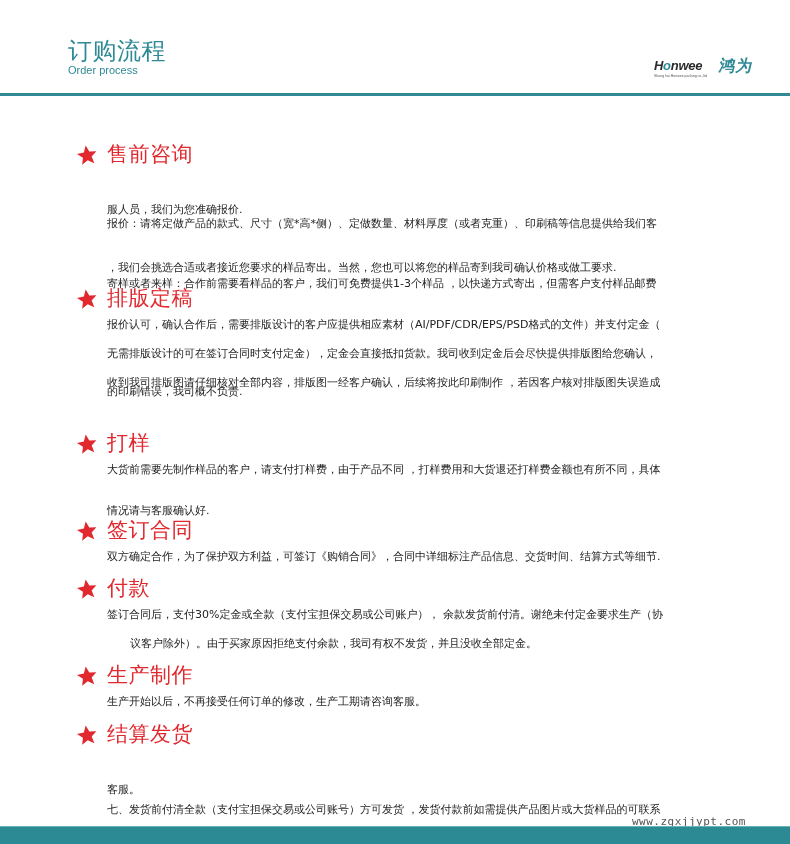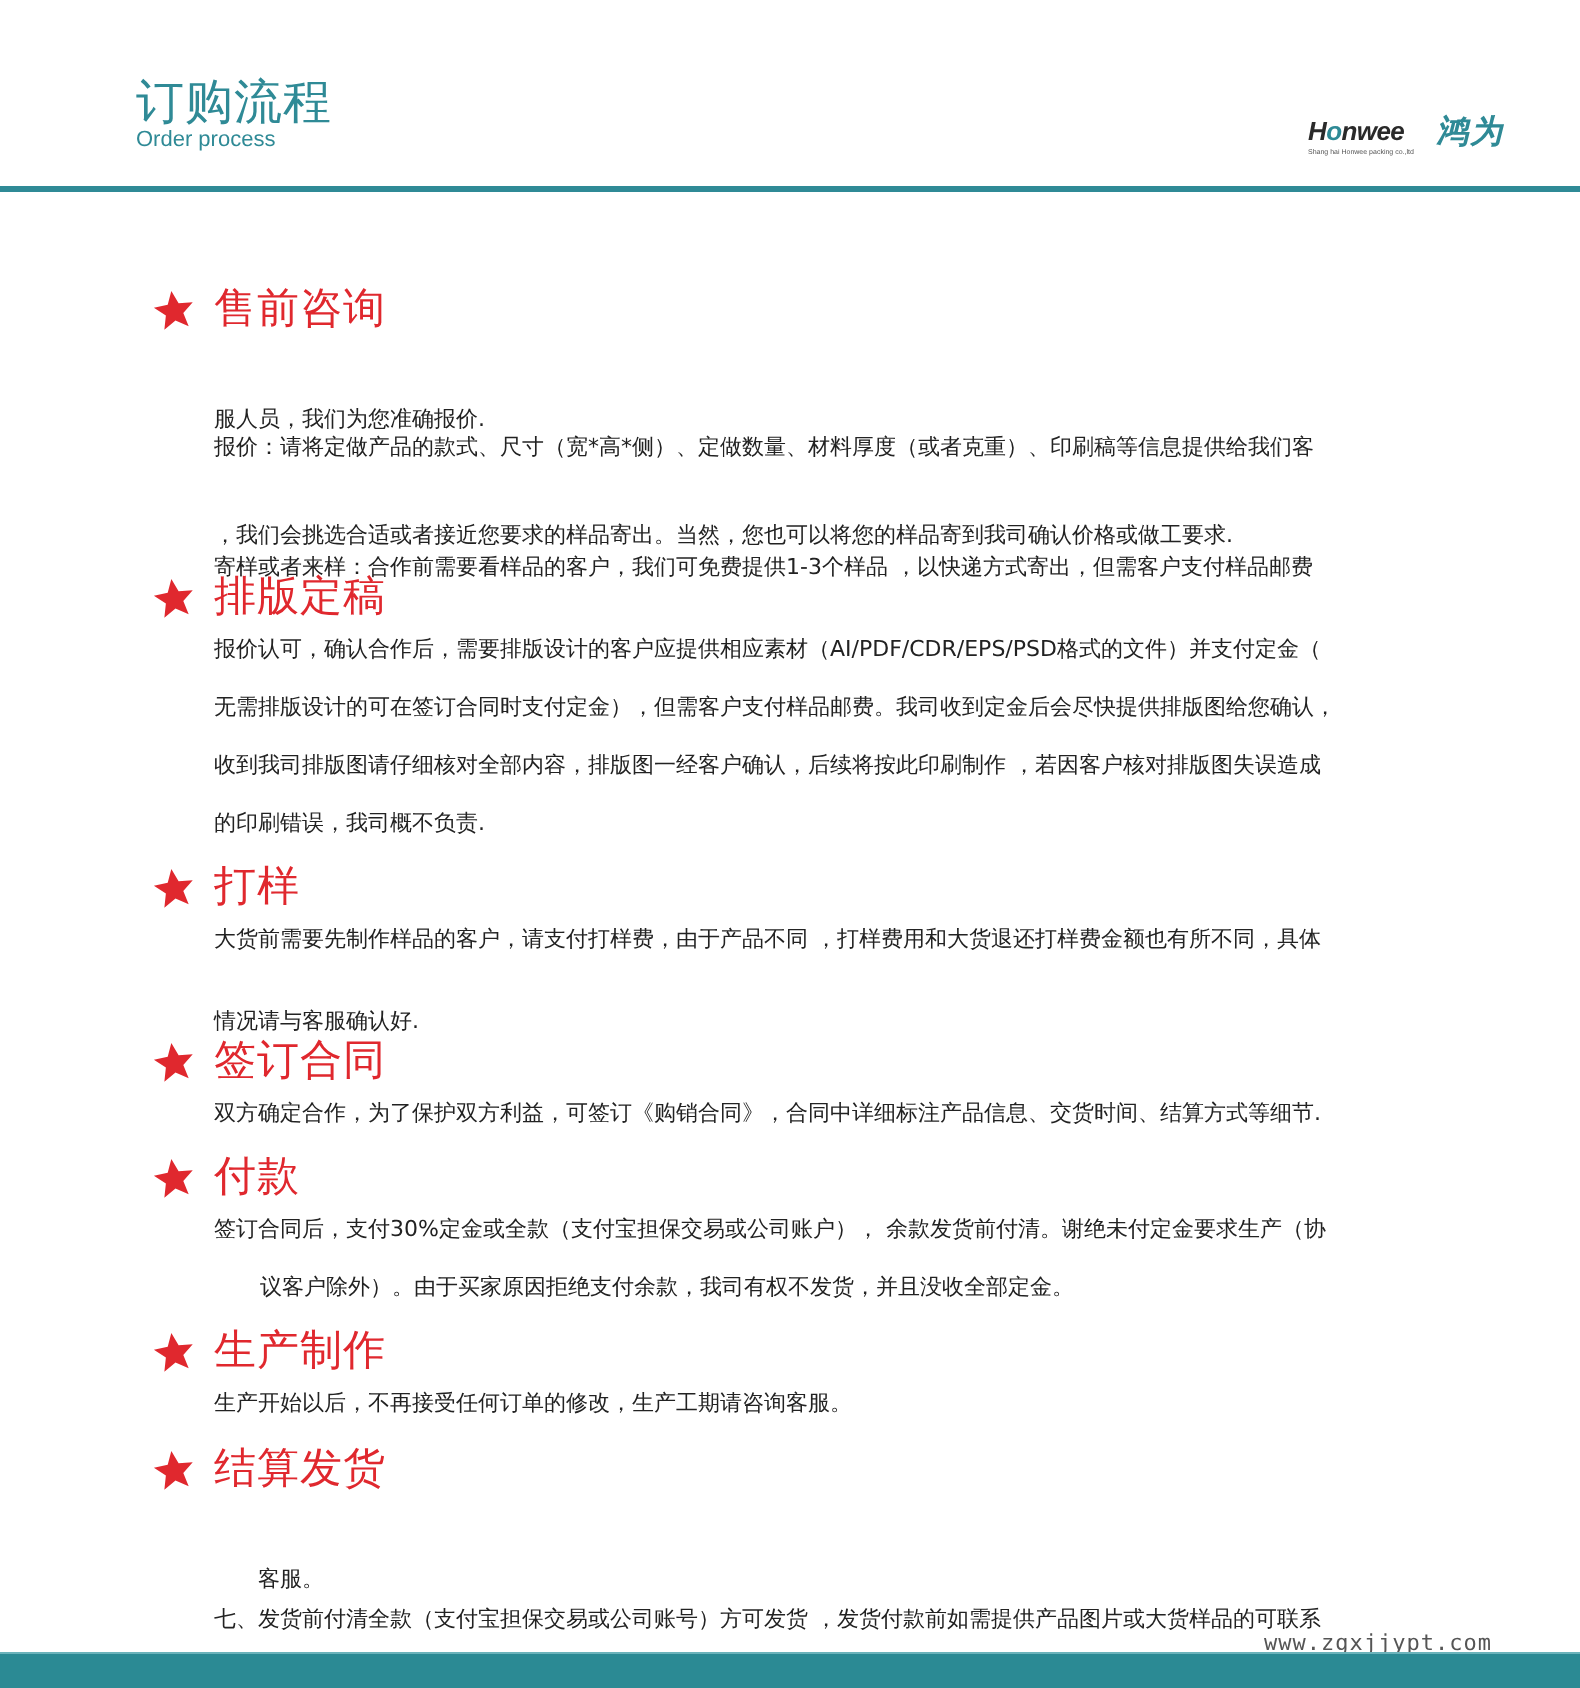--- a/index.html
+++ b/index.html
@@ -57,23 +57,23 @@
   </div>
 
   <div class="section">
     <div class="sec-head" style="top:288px;">
       <svg class="star" viewBox="0 0 24 24">
           <path d="M12 1.5l3 7.2 7.7.6-5.9 5 1.9 7.6L12 17.8 5.3 21.9l1.9-7.6-5.9-5 7.7-.6z" fill="#e0282e" transform="rotate(-8 12 12)"></path>
         </svg>
       <span class="sec-title">排版定稿</span>
     </div>
     <div class="para" style="top:318px;">报价认可，确认合作后，需要排版设计的客户应提供相应素材（AI/PDF/CDR/EPS/PSD格式的文件）并支付定金（</div>
-    <div class="para" style="top:347px;">无需排版设计的可在签订合同时支付定金），但需客户支付样品邮费。我司收到定金后会尽快提供排版图给您确认，</div>
+    <div class="para" style="top:347px;">无需排版设计的可在签订合同时支付定金），定金会直接抵扣货款。我司收到定金后会尽快提供排版图给您确认，</div>
     <div class="para" style="top:376px;">收到我司排版图请仔细核对全部内容，排版图一经客户确认，后续将按此印刷制作 ，若因客户核对排版图失误造成</div>
-    <div class="para" style="top:405px;">的印刷错误，我司概不负责.</div>
+    <div class="para" style="top:385px;">的印刷错误，我司概不负责.</div>
   </div>
 
   <div class="section">
     <div class="sec-head" style="top:433px;">
       <svg class="star" viewBox="0 0 24 24">
           <path d="M12 1.5l3 7.2 7.7.6-5.9 5 1.9 7.6L12 17.8 5.3 21.9l1.9-7.6-5.9-5 7.7-.6z" fill="#e0282e" transform="rotate(-8 12 12)"></path>
         </svg>
       <span class="sec-title">打样</span>
     </div>
     <div class="para" style="top:463px;">大货前需要先制作样品的客户，请支付打样费，由于产品不同 ，打样费用和大货退还打样费金额也有所不同，具体</div>
@@ -112,18 +112,18 @@
   </div>
 
   <div class="section">
     <div class="sec-head" style="top:724px;">
       <svg class="star" viewBox="0 0 24 24">
           <path d="M12 1.5l3 7.2 7.7.6-5.9 5 1.9 7.6L12 17.8 5.3 21.9l1.9-7.6-5.9-5 7.7-.6z" fill="#e0282e" transform="rotate(-8 12 12)"></path>
         </svg>
       <span class="sec-title">结算发货</span>
     </div>
     <div class="para" style="top:783px;margin-top:20px;">七、发货前付清全款（支付宝担保交易或公司账号）方可发货 ，发货付款前如需提供产品图片或大货样品的可联系</div>
-    <div class="para" style="top:783px;margin-left:22px;">客服。</div>
+    <div class="para" style="top:783px;">客服。</div>
   </div>
 </div>
 
 <div class="watermark">www.zgxjjypt.com</div>
 <div class="footer-bar"></div>
 
 </body></html>

